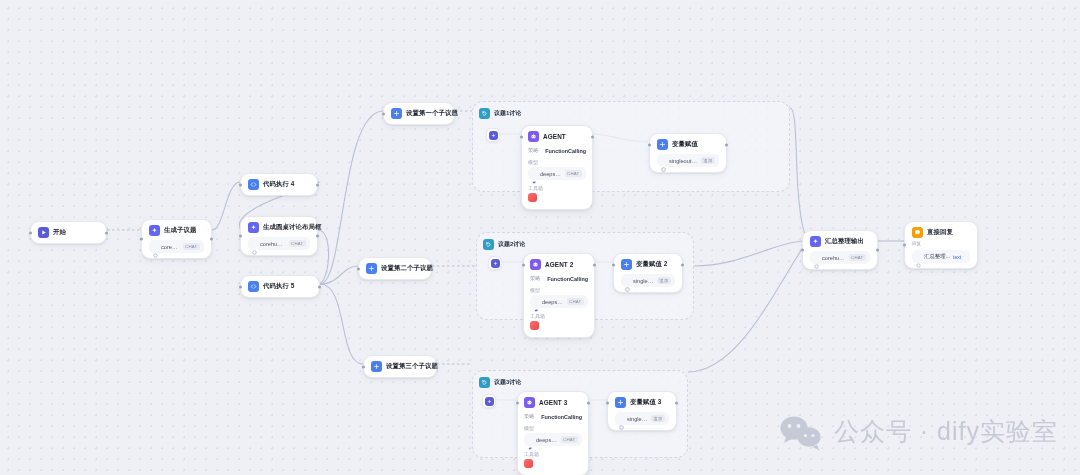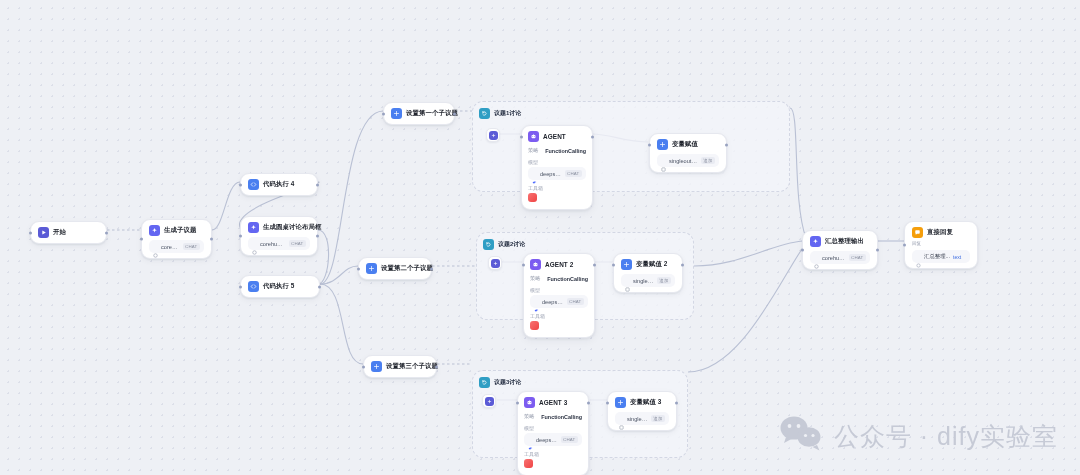--- a/index.html
+++ b/index.html
@@ -149,21 +149,21 @@
     display: flex; align-items: center; gap: 3px;
   }
   .ans-val { font-size: 5.4px; color: #2b3242; }
   .ans-tag { font-size: 5px; color: #3a6ae0; }
   .ans-head-lbl { font-size: 4.6px; color: #9aa0b1; margin-top: 3px; }
 
   
   #watermark {
     position: absolute;
     right: 22px; bottom: 18px;
-    display: flex; align-items: center; gap: 11px;
+    display: flex; align-items: flex-start; gap: 11px;
     color: #c8ccd8;
     user-select: none;
   }
   #watermark .wm-text {
     font-size: 25px;
     font-weight: 400;
     letter-spacing: 1px;
     color: #c6cad6;
     white-space: nowrap;
   }

